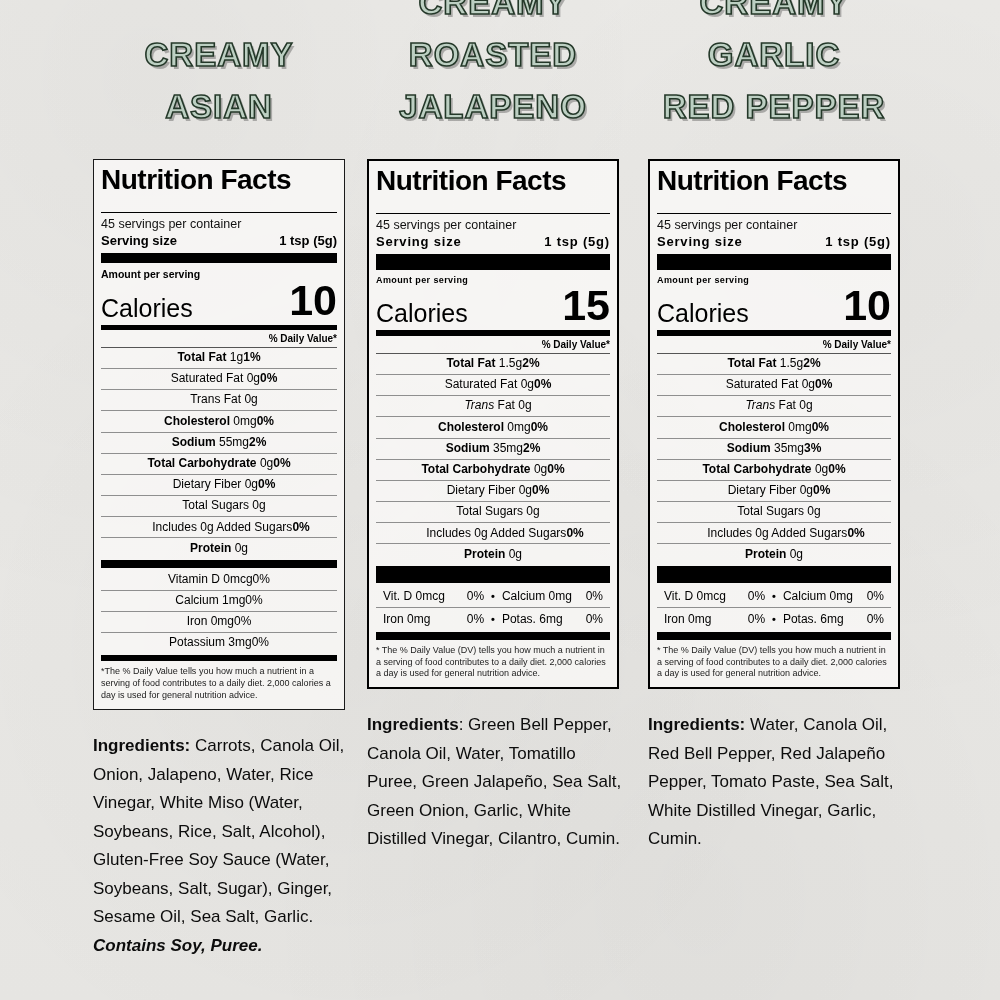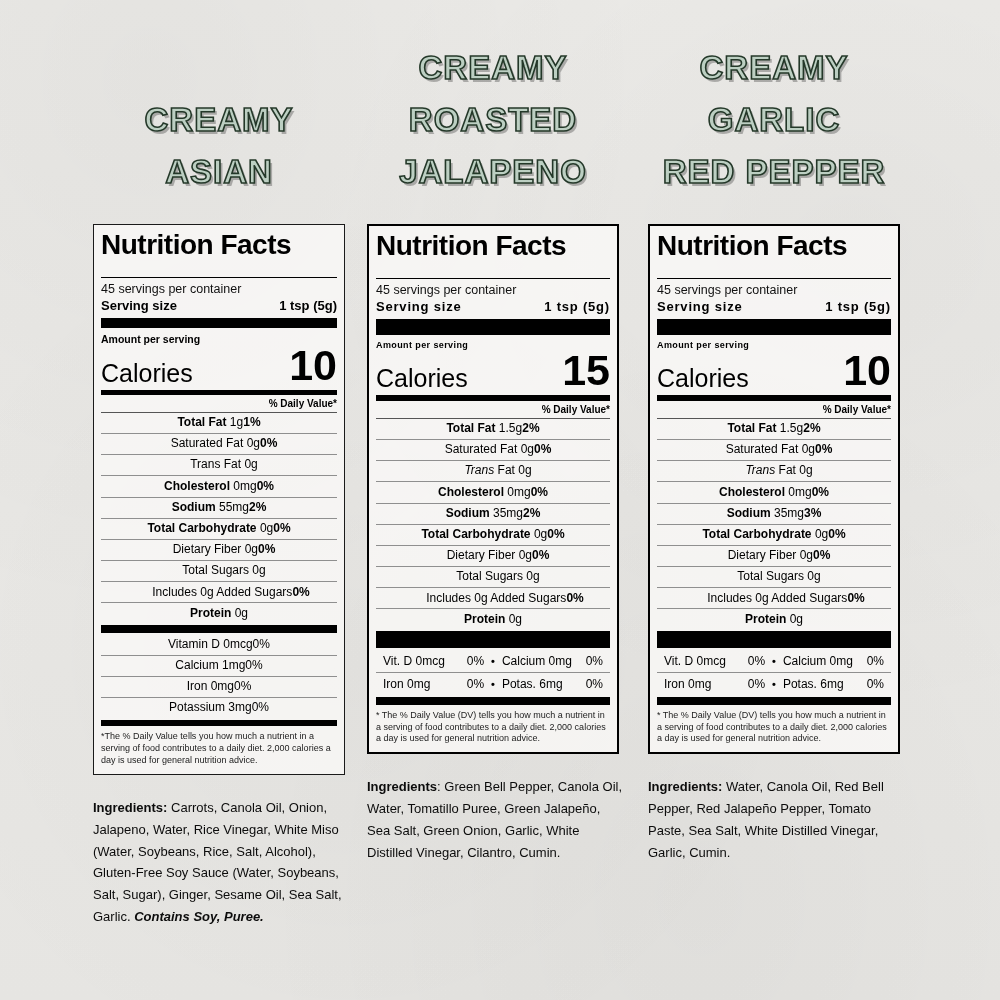--- a/index.html
+++ b/index.html
@@ -16,21 +16,21 @@
       linear-gradient(#ecebe8, #e6e5e2);
     position:relative;
     overflow:hidden;
   }
   .col { position:absolute; top:0; width:252px; }
   #col-1 { left:93px; }
   #col-2 { left:367px; }
   #col-3 { left:648px; }
 
   .title-box {
-    height:224px;
+    height:159px;
     display:flex; flex-direction:column;
     justify-content:flex-end; align-items:center;
     padding-bottom:26px;
     text-align:center;
   }
   .title-line {
     font-size:33px; font-weight:700; letter-spacing:1px; line-height:1.58;
     color:#bccfc2;
     -webkit-text-stroke:1.6px #243829;
     text-shadow:2.5px 2.5px 0 rgba(30,30,30,0.30);
@@ -83,21 +83,21 @@
   .nf-vrow { display:flex; align-items:center; font-size:12px; padding:4px 0;
              border-bottom:1px solid #8f8f8f; }
   .nf-vgrid .nf-vrow:last-child { border-bottom:none; }
   .vcell { flex:1; display:flex; justify-content:space-between; padding:0 7px; }
   .dot { font-weight:700; font-size:11px; }
 
   .bar-end { height:6px; margin:2px 0 4px; }
   .compact .bar-end { height:8px; }
   .nf-foot { font-size:9px; line-height:1.32; color:#222; padding-top:1px; }
 
-  .ingredients { margin-top:22px; font-size:13px; line-height:1.68; color:#0c0c0c; width:258px; }
+  .ingredients { margin-top:22px; font-size:17px; line-height:1.68; color:#0c0c0c; width:258px; }
   .ingredients .ing-label { font-weight:700; }
   .ingredients .ing-allergen { font-weight:700; font-style:italic; }
 </style>
 </head>
 <body>
 
 <div class="col" id="col-1">
   <div class="title-box">
     <div class="title-line">CREAMY</div>
     <div class="title-line">ASIAN</div>

